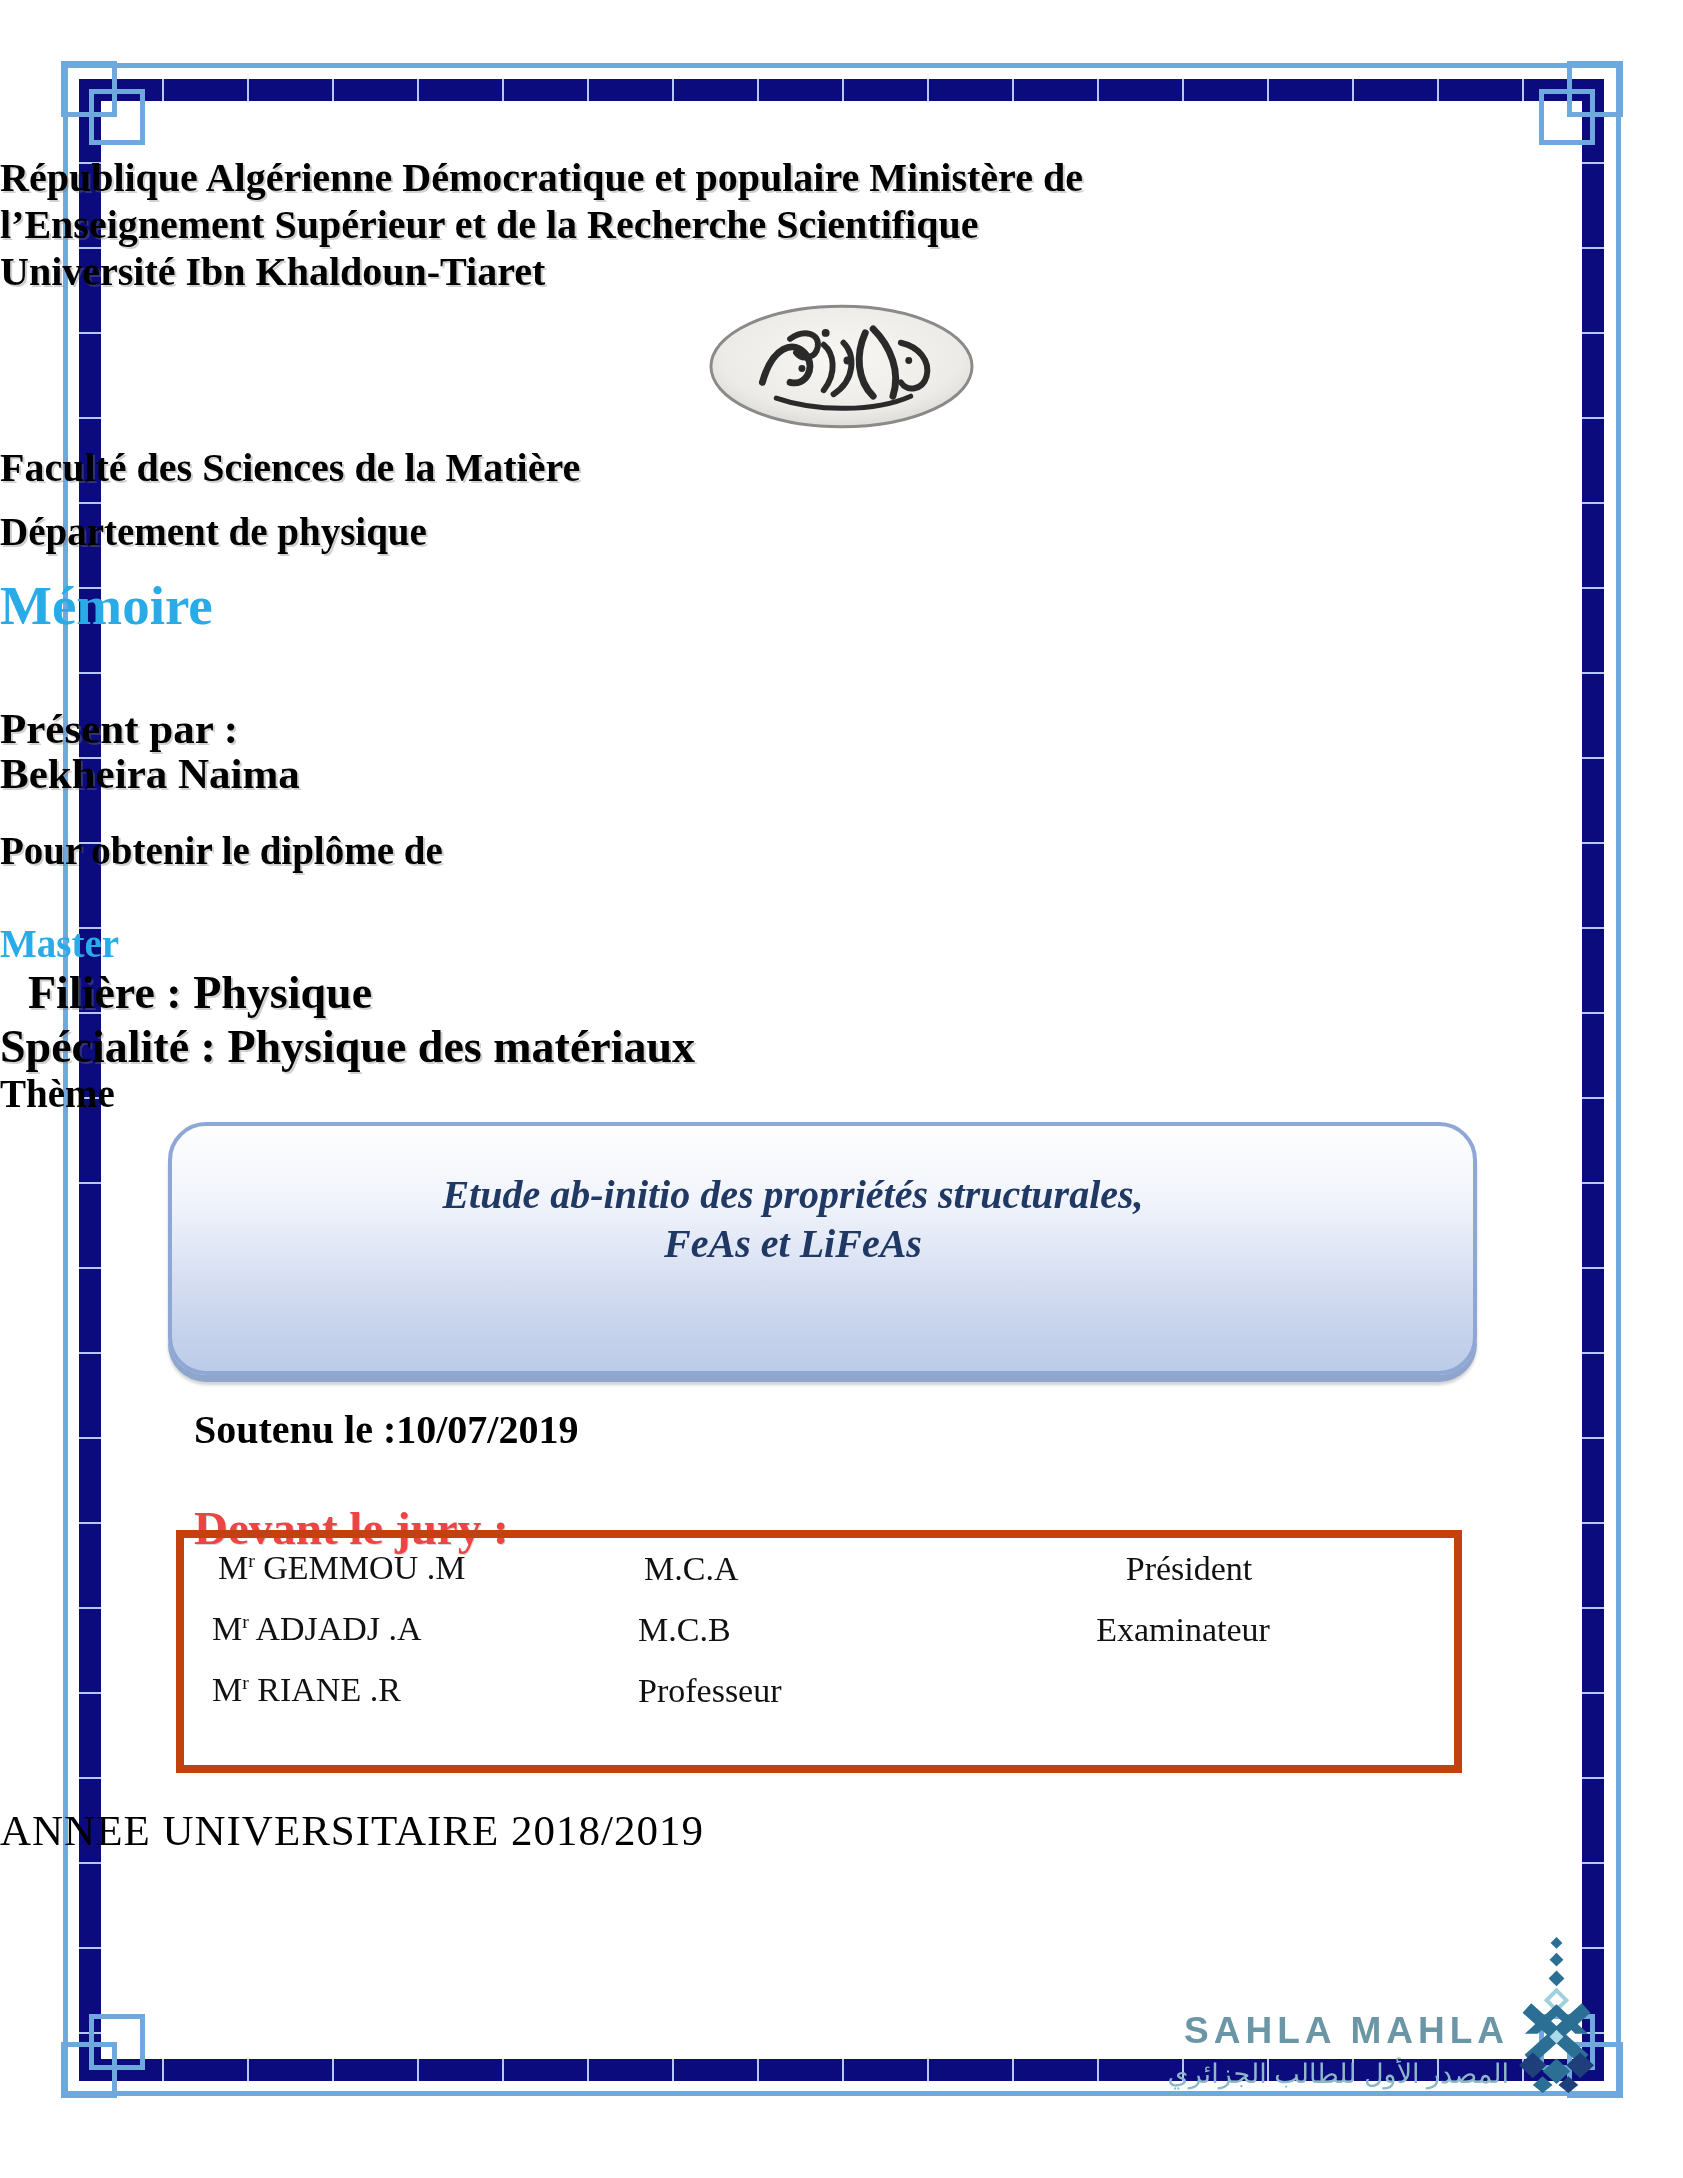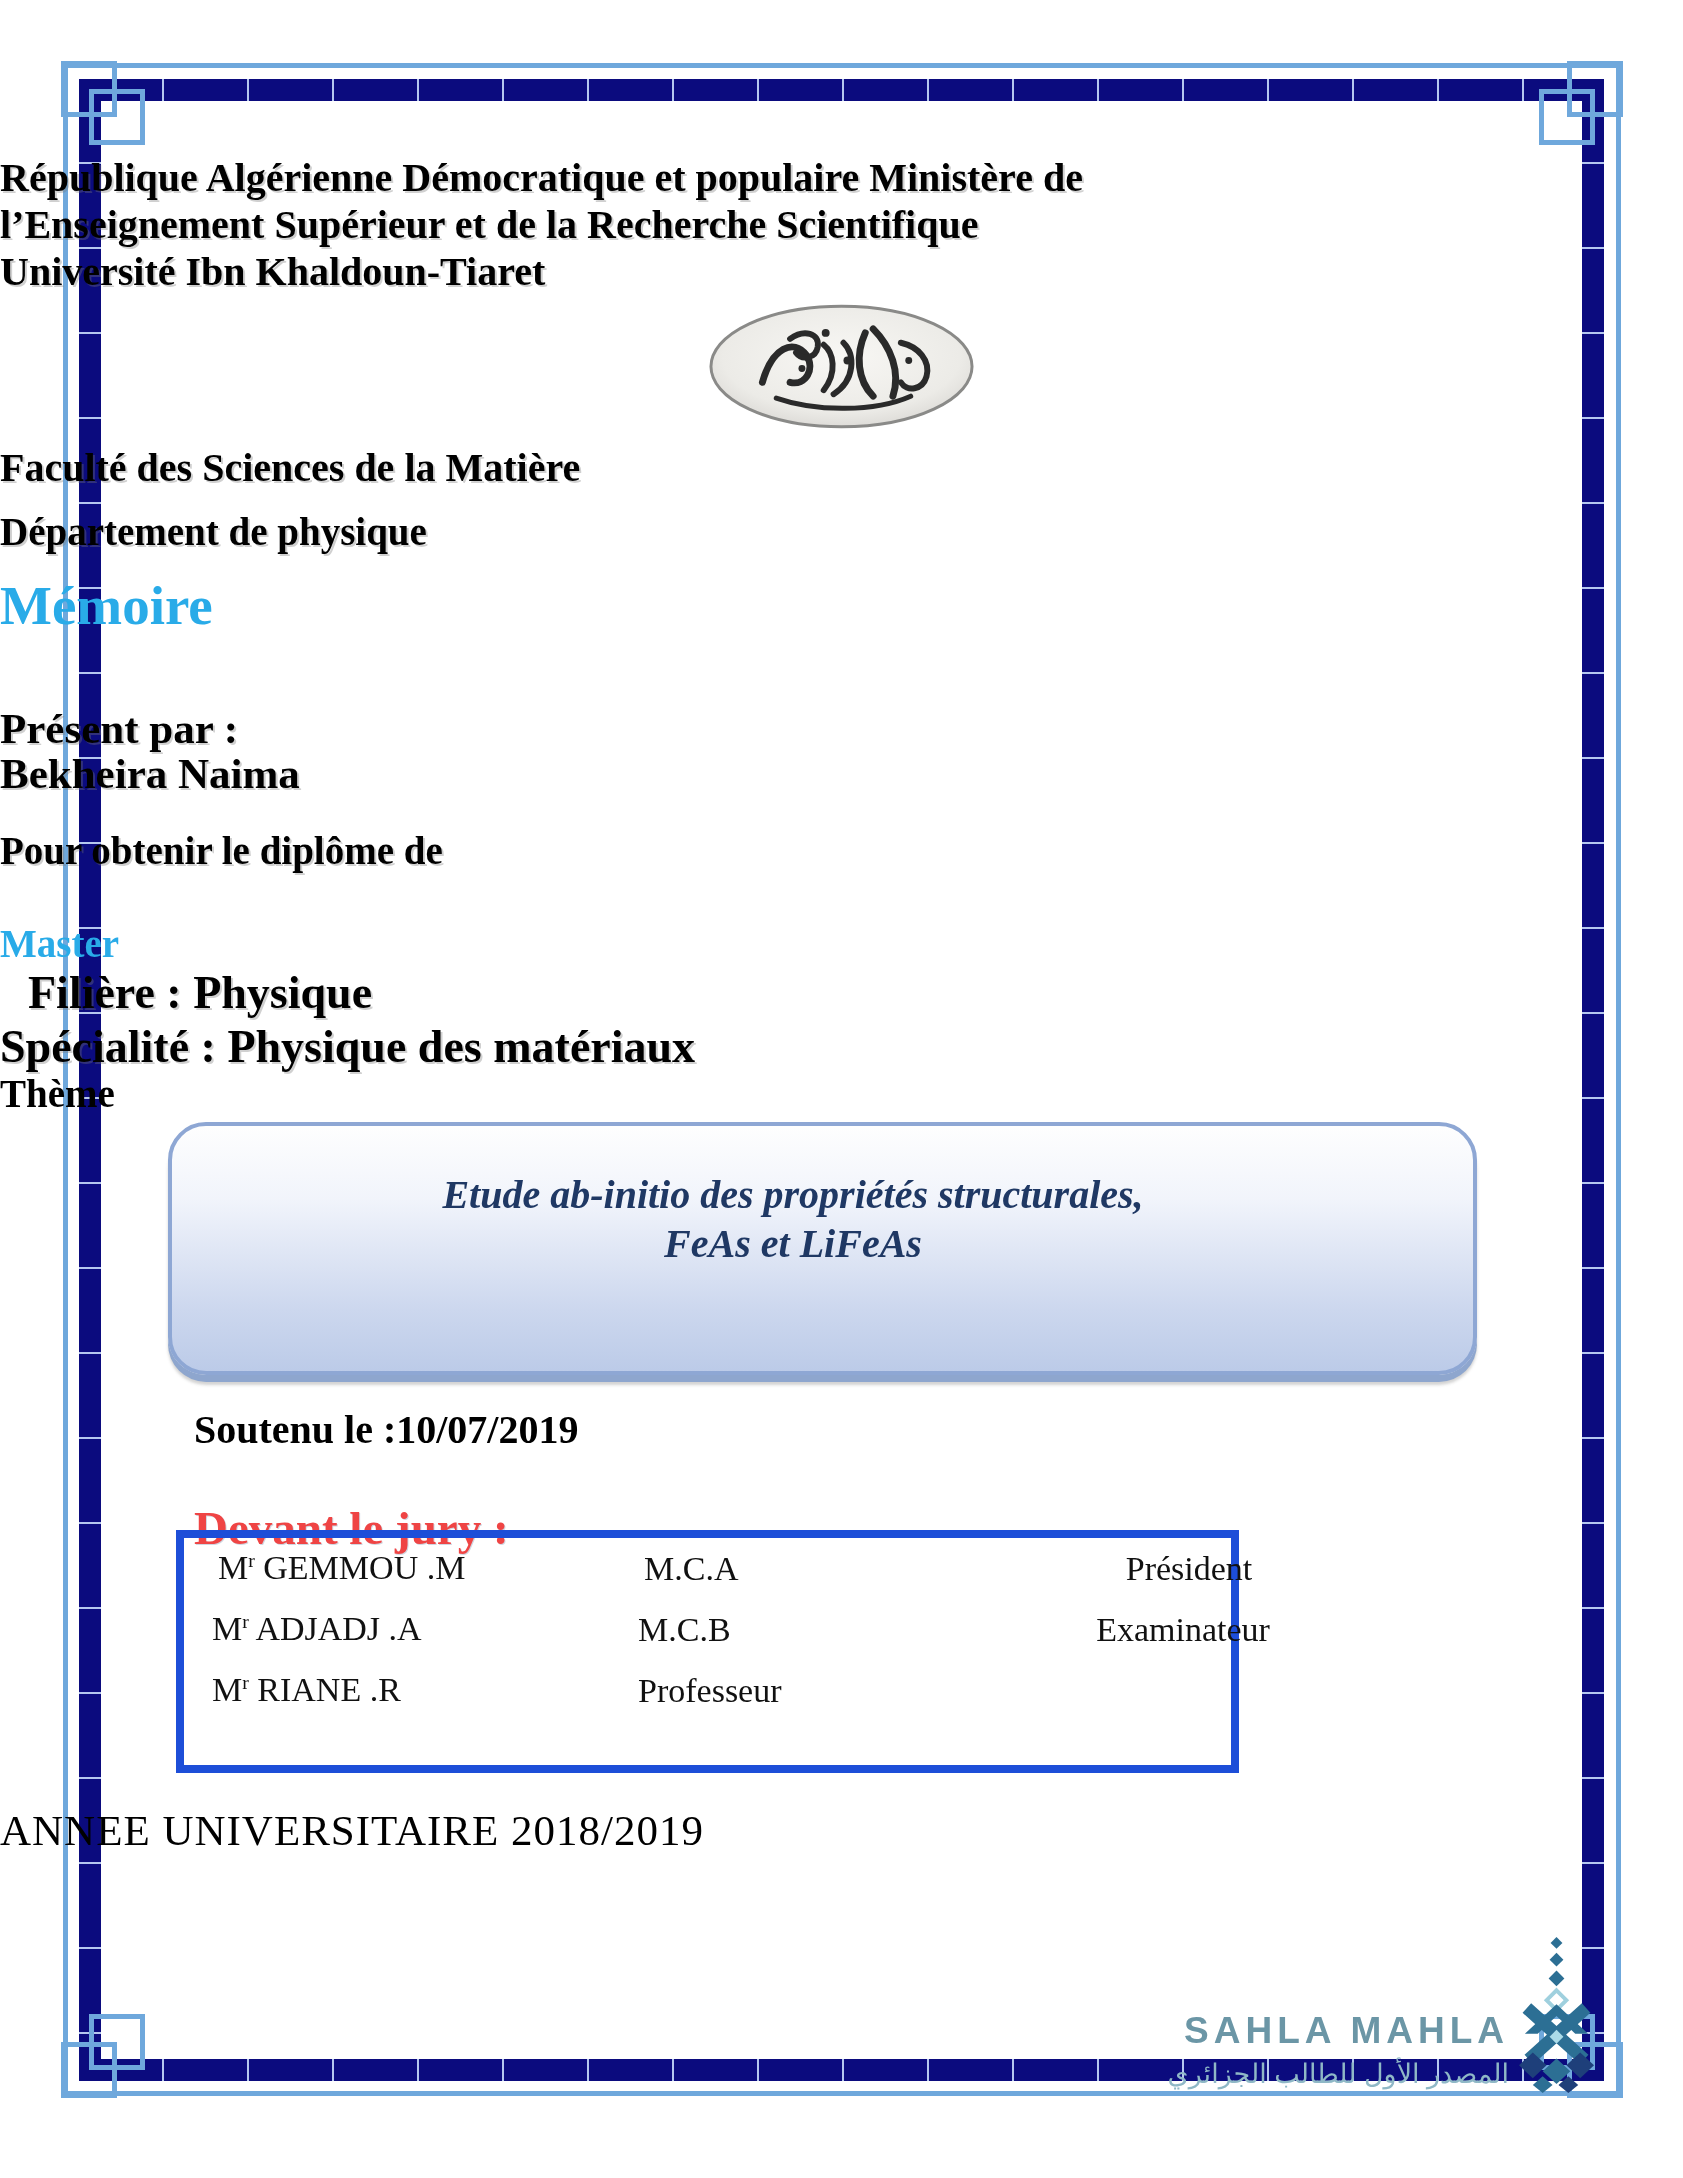--- a/index.html
+++ b/index.html
@@ -45,22 +45,22 @@
     box-sizing:border-box;border:4px solid #8ea7d4;border-radius:38px;
     background:linear-gradient(180deg,#fefefe 0%,#f1f4fb 30%,#ccd7ee 75%,#bccbe8 100%);
     box-shadow:0 7px 0 #8ea6ce,0 10px 3px rgba(80,80,80,.25);
     padding:44px 103px 0 44px;text-align:center;z-index:3;}
   .theme-line{font-size:40px;font-style:italic;font-weight:bold;color:#1f3864;line-height:49px;}
 
   
   .soutenu{position:absolute;left:194px;top:1406px;font-size:40px;font-weight:bold;z-index:3;}
   .jury-head{position:absolute;left:194px;top:1473px;font-size:47px;font-weight:bold;
              color:#ef4444;z-index:3;text-shadow:1px 1px 0 rgba(120,140,170,.35);margin-top:28px;}
-  .jury-table{position:absolute;left:176px;top:1530px;width:1063px;height:243px;
-    box-sizing:border-box;border:8px solid #1d4ed8;z-index:3;padding:0 0 0 28px;}
+  .jury-table{position:absolute;left:176px;top:1530px;width:1286px;height:243px;
+    box-sizing:border-box;border:8px solid #c2410c;z-index:3;padding:0 0 0 28px;}
   .jury-row{display:grid;grid-template-columns:426px 337px 416px;height:61px;align-items:center;
             font-size:34px;color:#111;}
   .jury-role{text-align:center;}
   sup{font-size:58%;}
 
   .annee{top:1806px;font-size:43px;letter-spacing:1px;}
 
   
   .branding{position:absolute;right:87px;top:2010px;z-index:6;text-align:right;
             padding-right:87px;font-family:"Liberation Sans",sans-serif;}

